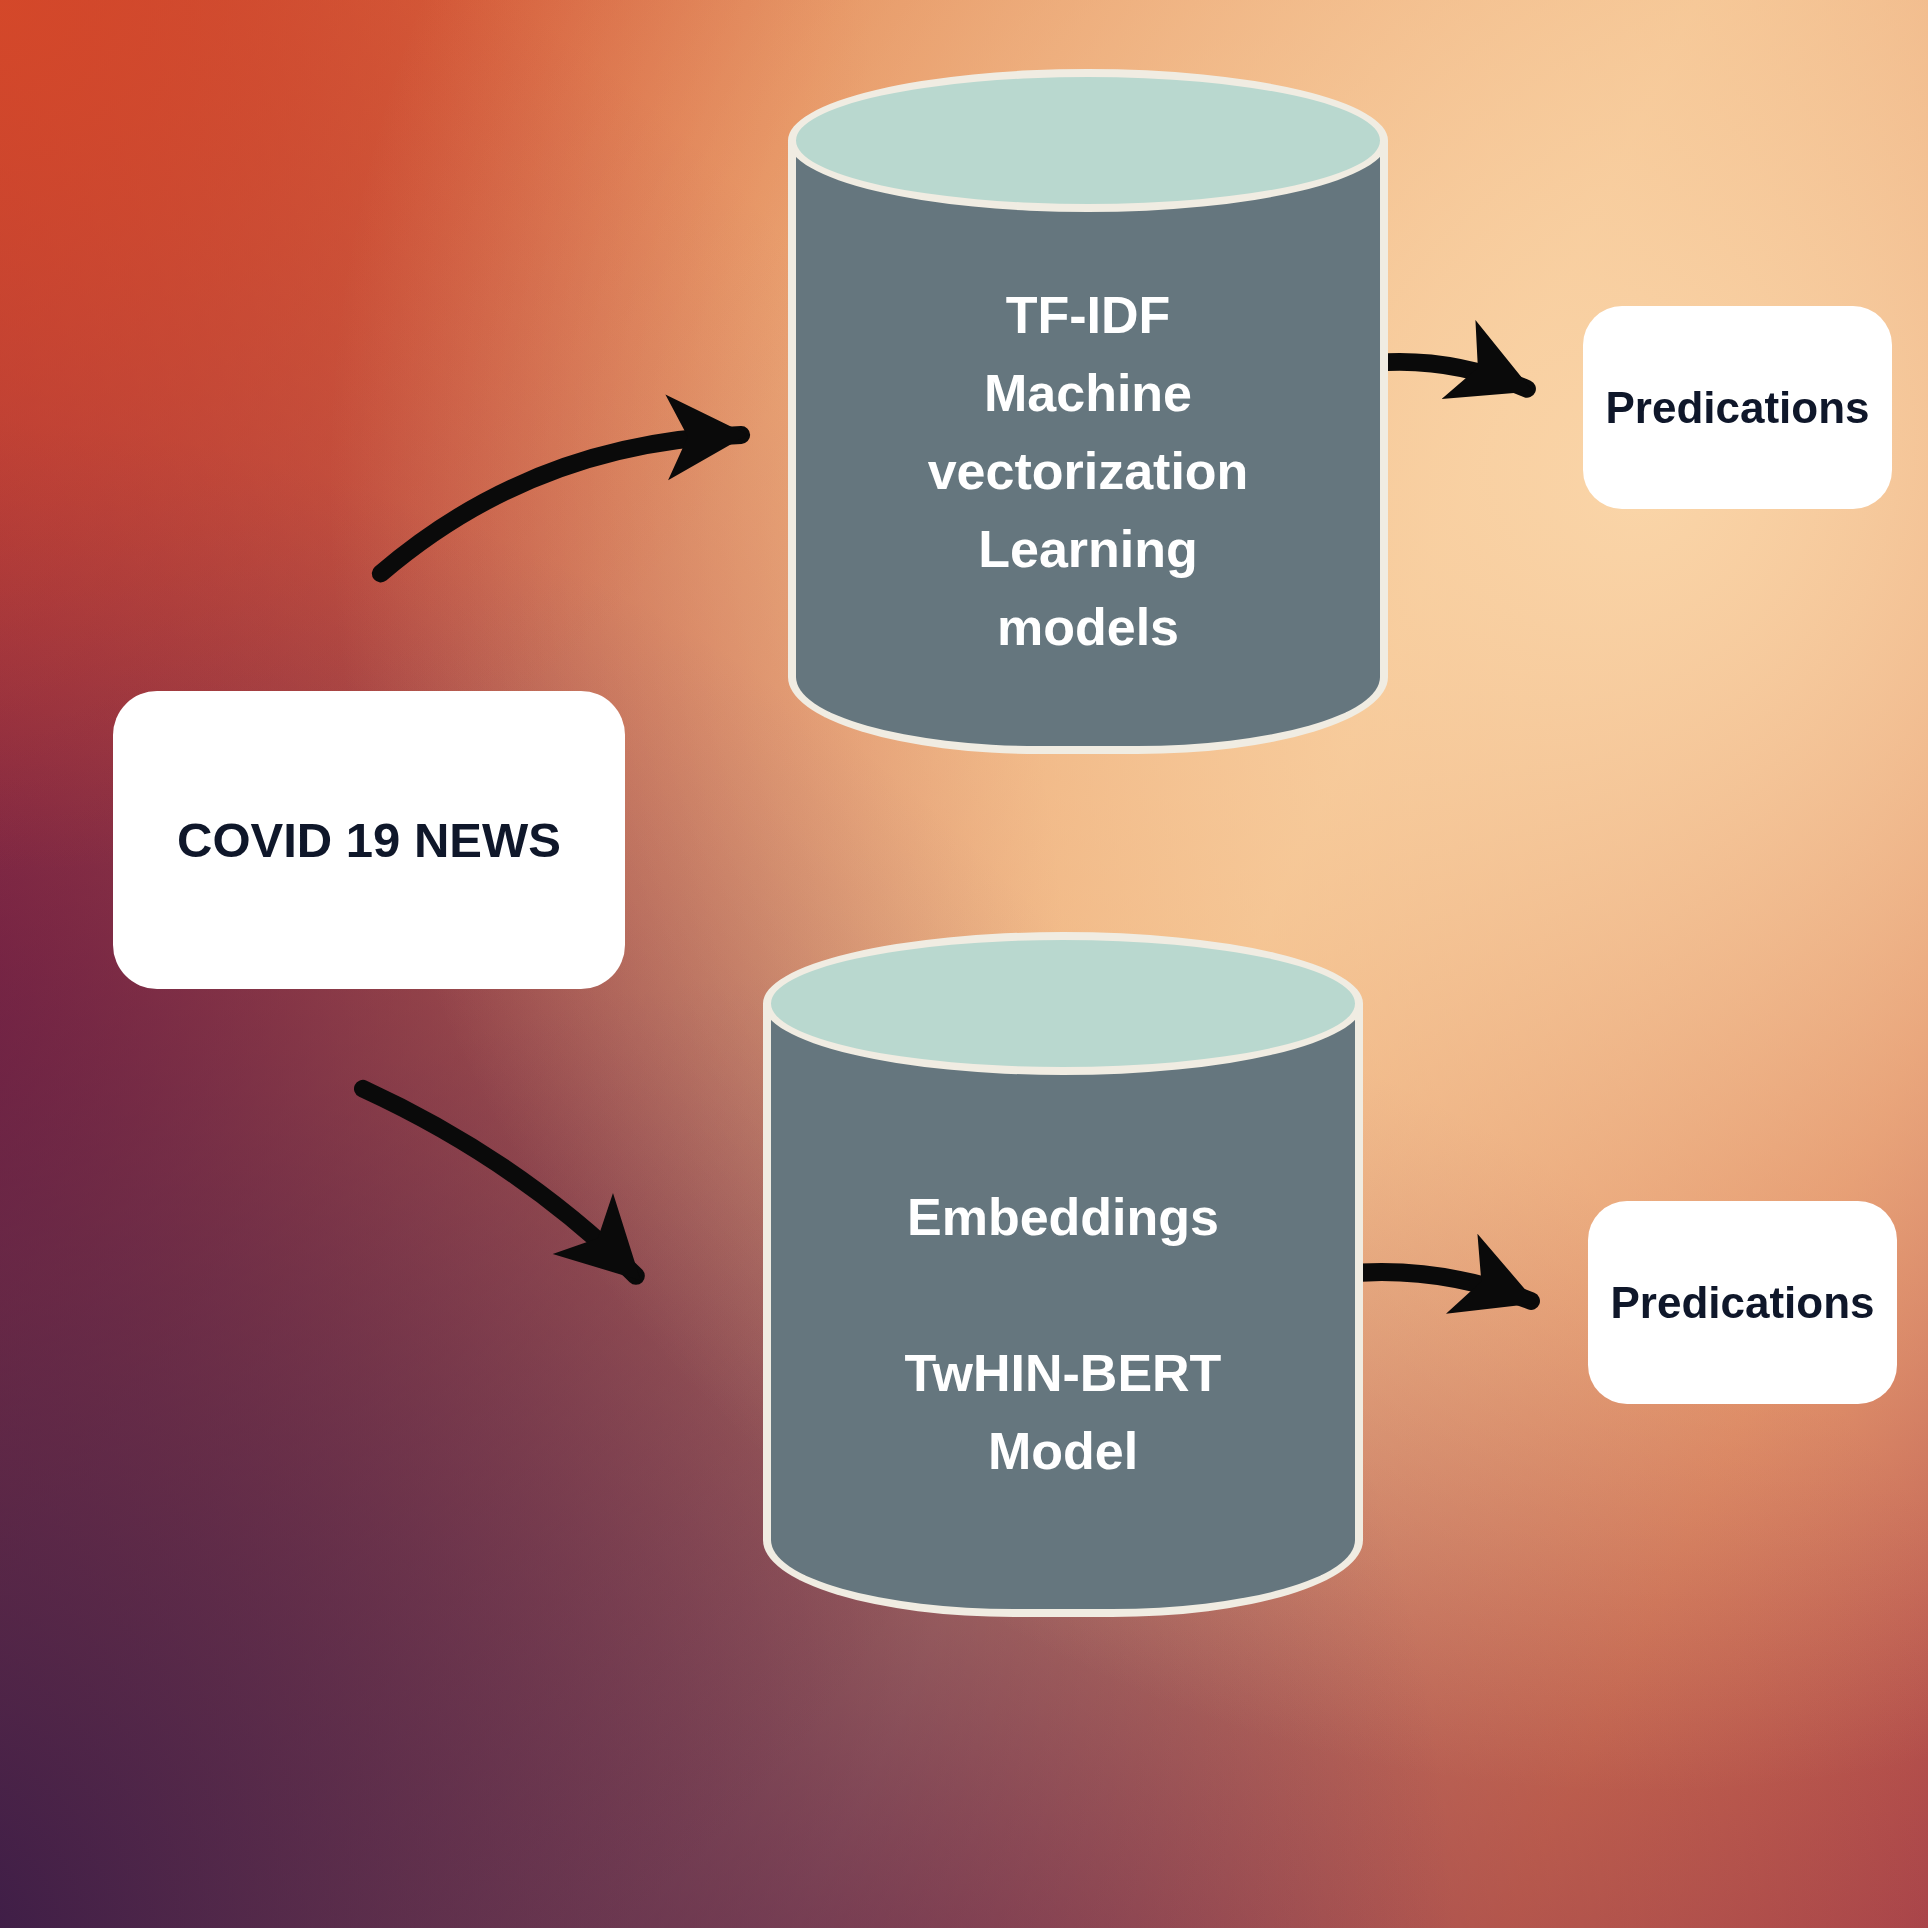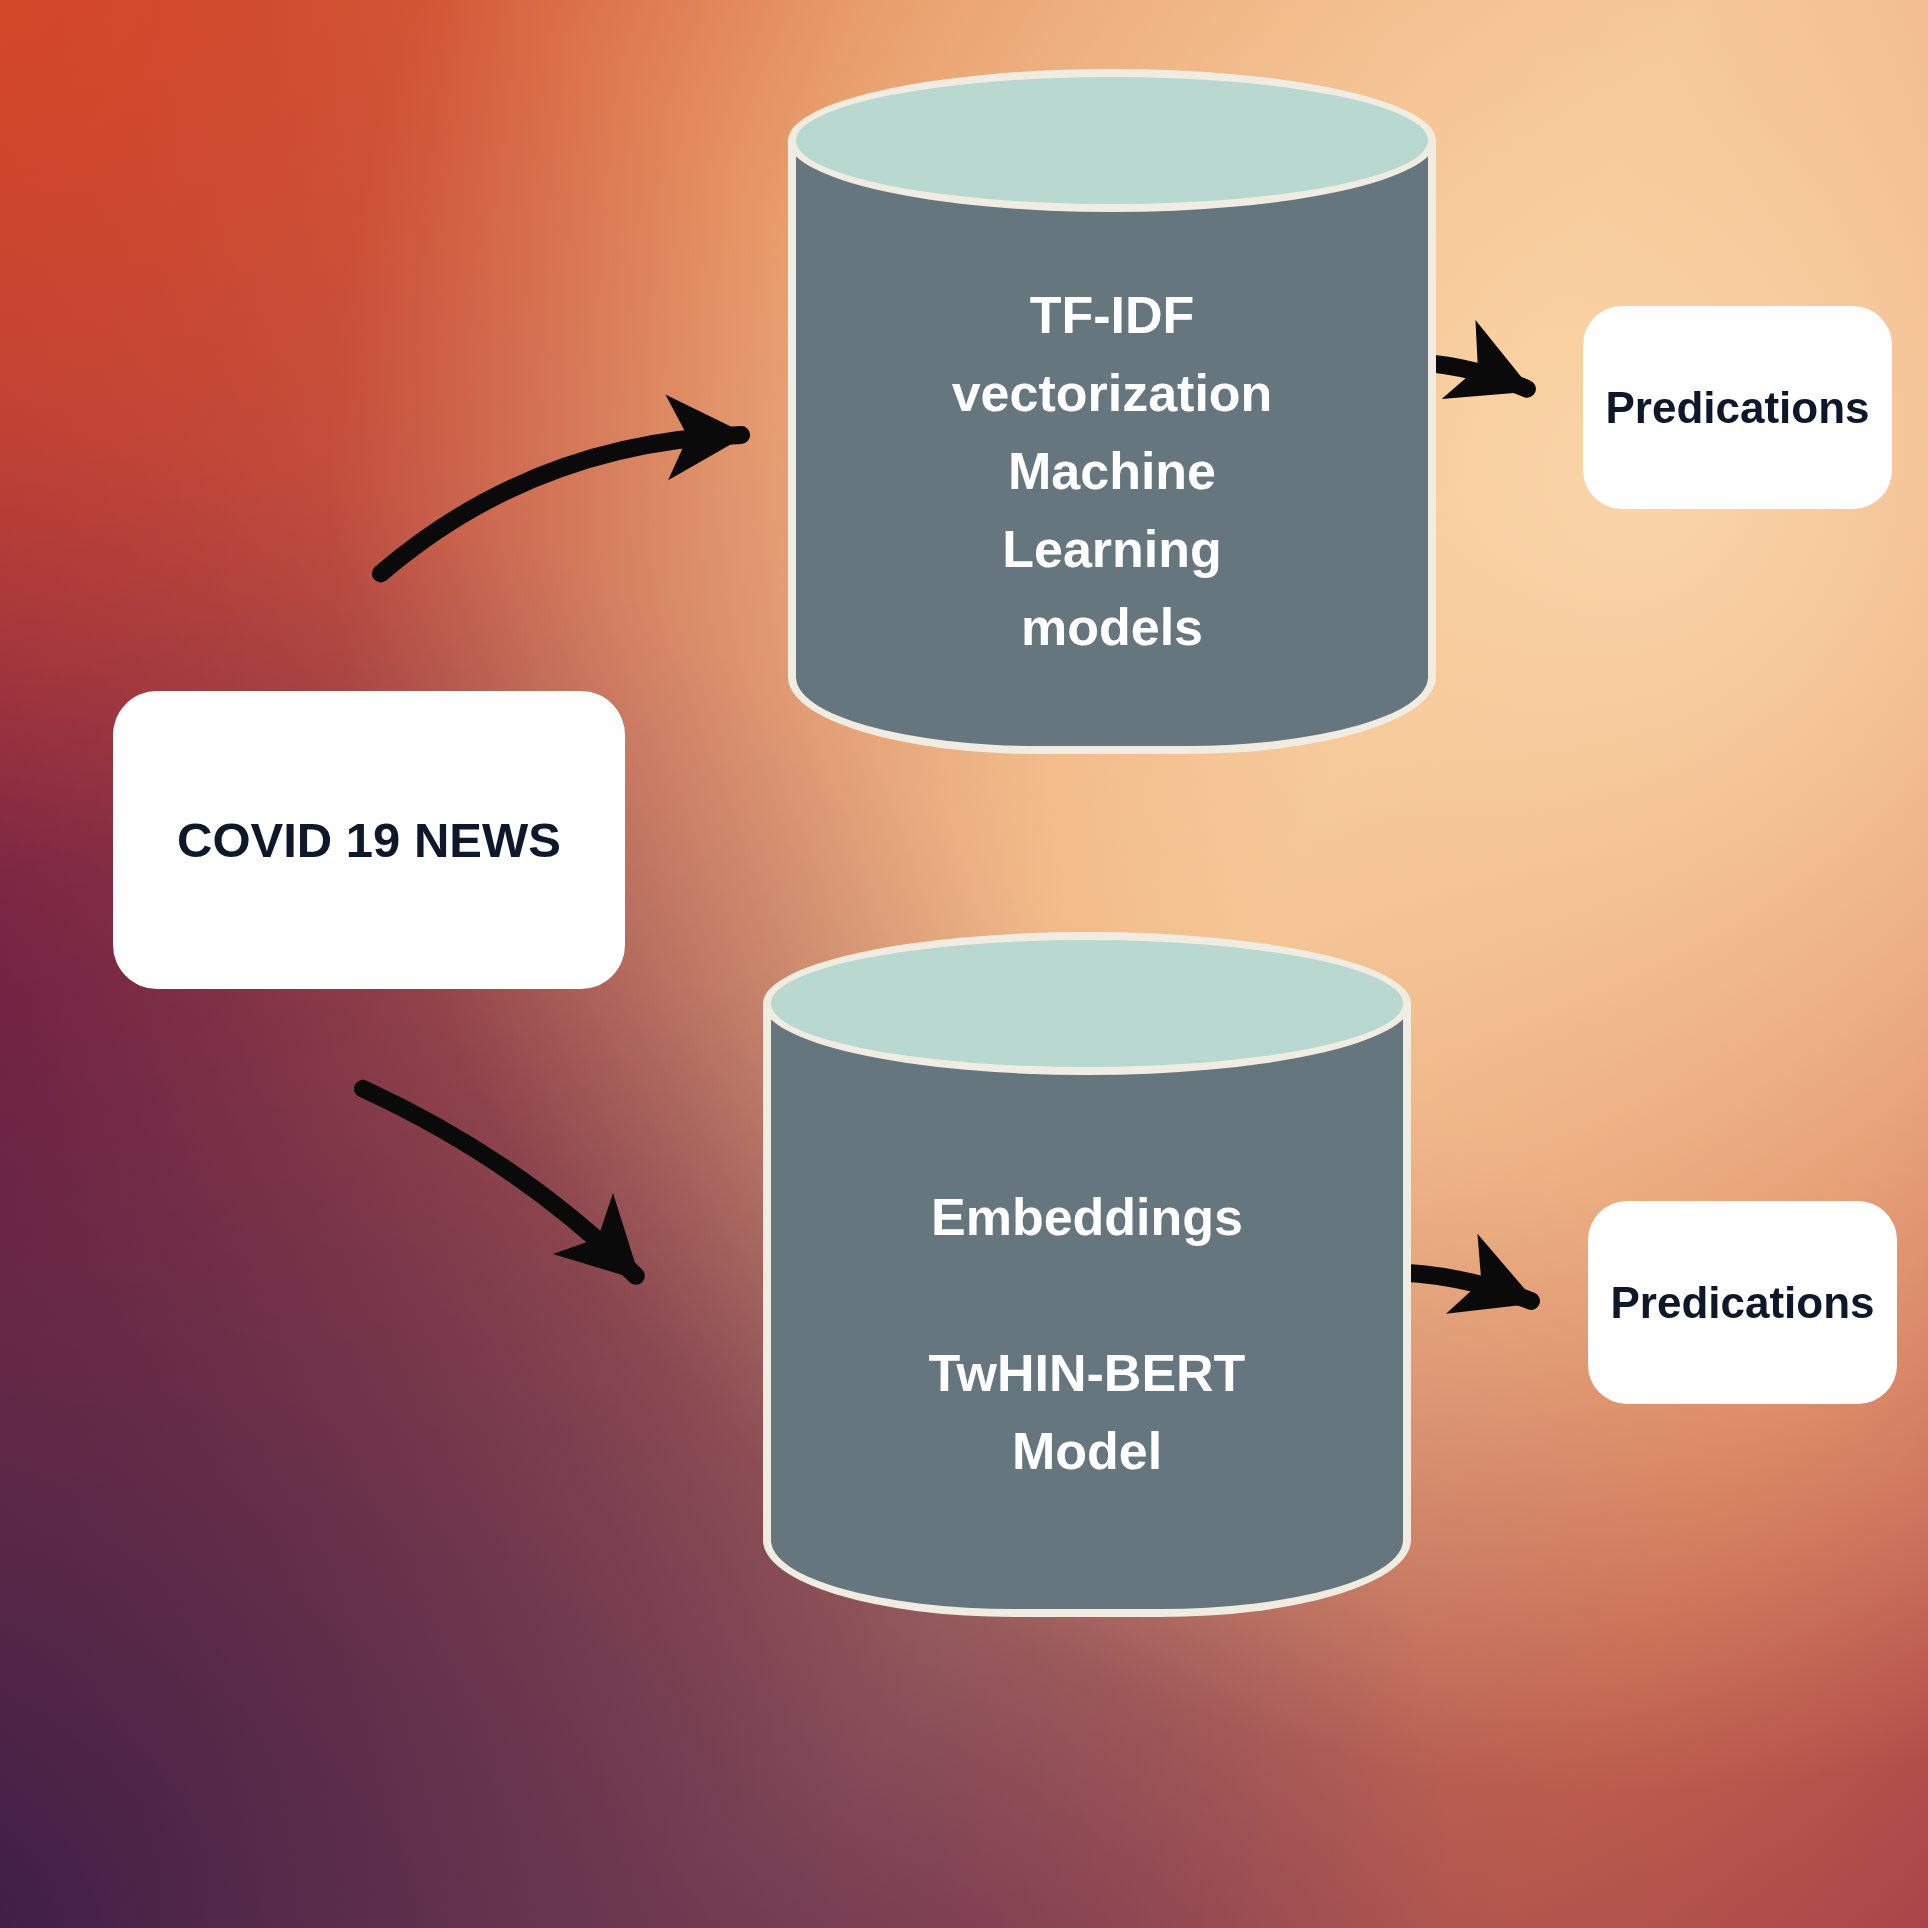--- a/index.html
+++ b/index.html
@@ -51,21 +51,20 @@
     border-radius: 39px;
     font-size: 44px;
   }
   #pred-top  { left: 1583px; top: 306px; }
   #pred-bottom { left: 1588px; top: 1201px; }
 
   .cylinder {
     position: absolute;
     width: 600px;
     height: 685px;
-    padding-left: 48px;
   }
   #cyl-top    { left: 788px; top: 69px; }
   #cyl-bottom { left: 763px; top: 932px; }
   .cyl-body {
     position: absolute;
     left: 0; right: 0;
     top: 71px; bottom: 0;
     background: #65767e;
     border: 8px solid #f0ece2;
     border-top: none;
@@ -129,22 +128,22 @@
 
   <div class="white-box" id="covid-box">
     <span>COVID 19 NEWS</span>
   </div>
 
   <div class="cylinder" id="cyl-top">
     <div class="cyl-body"></div>
     <div class="cyl-cap"></div>
     <div class="cyl-text">
       <div class="line">TF-IDF</div>
+      <div class="line">Machine</div>
       <div class="line">vectorization</div>
-      <div class="line">Machine</div>
       <div class="line">Learning</div>
       <div class="line">models</div>
     </div>
   </div>
 
   <div class="cylinder" id="cyl-bottom">
     <div class="cyl-body"></div>
     <div class="cyl-cap"></div>
     <div class="cyl-text">
       <div class="line">Embeddings</div>

